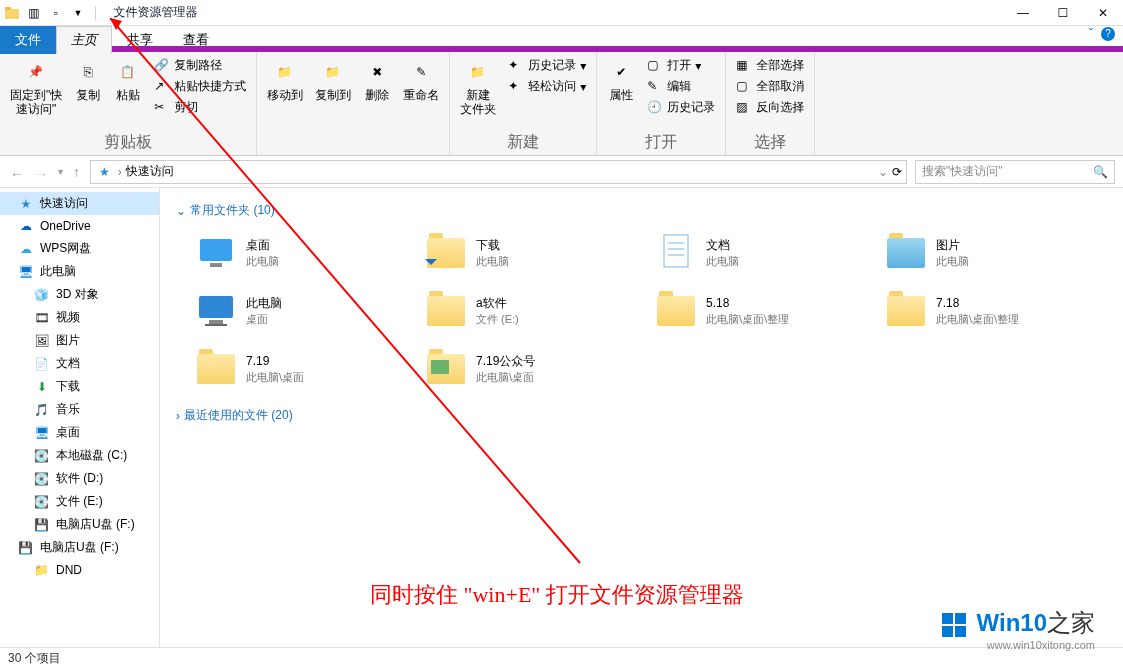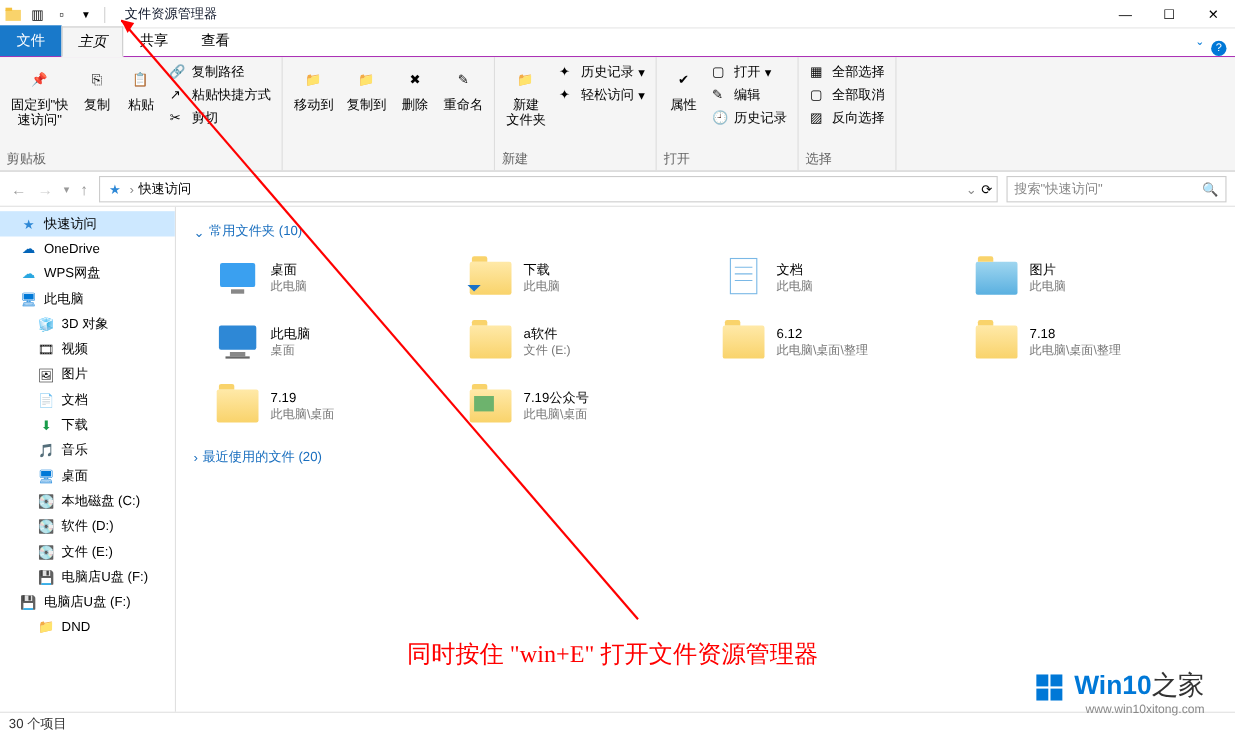--- a/index.html
+++ b/index.html
@@ -7,31 +7,31 @@
 
 
 .title-bar { height: 26px; display: flex; align-items: center; border-bottom: 1px solid #e0e0e0; background: #fff; font-size: 12px; }
 .title-left { display: flex; align-items: center; padding-left: 4px; gap: 6px; }
 .ql-icon { width: 16px; height: 16px; display: inline-flex; align-items: center; justify-content: center; }
 .title-text { color: #0f172a; margin-left: 8px; }
 .title-right { margin-left: auto; display: flex; }
 .win-btn { width: 40px; height: 26px; display: flex; align-items: center; justify-content: center; font-size: 12px; }
 
 
-.tabs { display: flex; align-items: flex-end; height: 26px; background: #fff; border-bottom: 1px solid #a21caf; font-size: 13px; }
+.tabs { display: flex; align-items: flex-start; height: 26px; background: #fff; border-bottom: 6px solid #a21caf; font-size: 13px; }
 .tab { padding: 4px 14px; border: 1px solid transparent; cursor: pointer; }
 .tab.file { background: #1979ca; color: #fff; }
 .tab.active { background: #f5f5f5; border: 1px solid #ccc; border-bottom: 1px solid #f5f5f5; margin-bottom: -1px; font-style: italic; }
 .tabs-right { margin-left: auto; padding: 0 8px; display: flex; gap: 8px; align-items: center; }
 
 
 .ribbon { height: 104px; background: #f5f5f5; border-bottom: 1px solid #ccc; display: flex; font-size: 12px; }
 .rg { border-right: 1px solid #ddd; display: flex; flex-direction: column; padding: 4px 6px 2px; }
 .rg-body { flex: 1; display: flex; align-items: flex-start; gap: 4px; }
-.rg-label { text-align: left; color: #666; font-size: 12px; padding-top: 2px; }
+.rg-label { text-align: center; color: #666; font-size: 16px; padding-top: 2px; }
 .rbtn-v { display: flex; flex-direction: column; align-items: center; gap: 2px; padding: 2px 4px; cursor: pointer; }
 .rbtn-v .ic { width: 28px; height: 28px; display: flex; align-items: center; justify-content: center; }
 .rbtn-v .lbl { text-align: center; line-height: 1.2; }
 .rcol { display: flex; flex-direction: column; gap: 2px; }
 .rbtn-h { display: flex; align-items: center; gap: 4px; padding: 1px 4px; cursor: pointer; }
 .rbtn-h .ic { width: 16px; height: 16px; display: inline-flex; }
 
 
 .addr-row { height: 32px; display: flex; align-items: center; padding: 4px 8px; gap: 8px; border-bottom: 1px solid #e0e0e0; }
 .nav-btns { display: flex; align-items: center; gap: 6px; color: #999; font-size: 14px; }
@@ -387,21 +387,21 @@
     <div class="flines">
             <span class="fname">a软件</span>
     <span class="fsub">文件 (E:)</span>
           </div>
         </div>
         <div class="fitem">
           <div class="ficon">
             <div class="folder-ic"></div>
           </div>
     <div class="flines">
-            <span class="fname">6.12</span>
+            <span class="fname">5.18</span>
     <span class="fsub">此电脑\桌面\整理</span>
           </div>
         </div>
         <div class="fitem">
           <div class="ficon">
             <div class="folder-ic"></div>
           </div>
     <div class="flines">
             <span class="fname">7.18</span>
     <span class="fsub">此电脑\桌面\整理</span>

